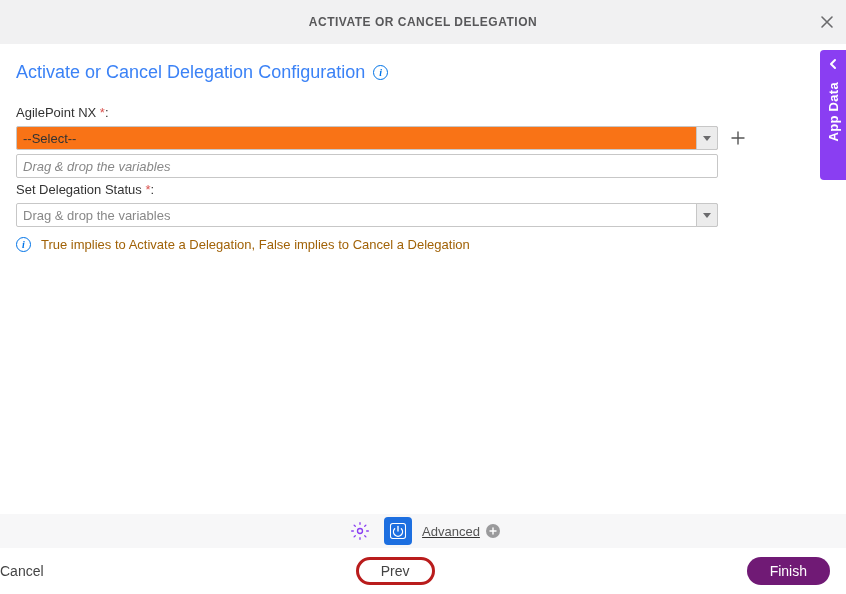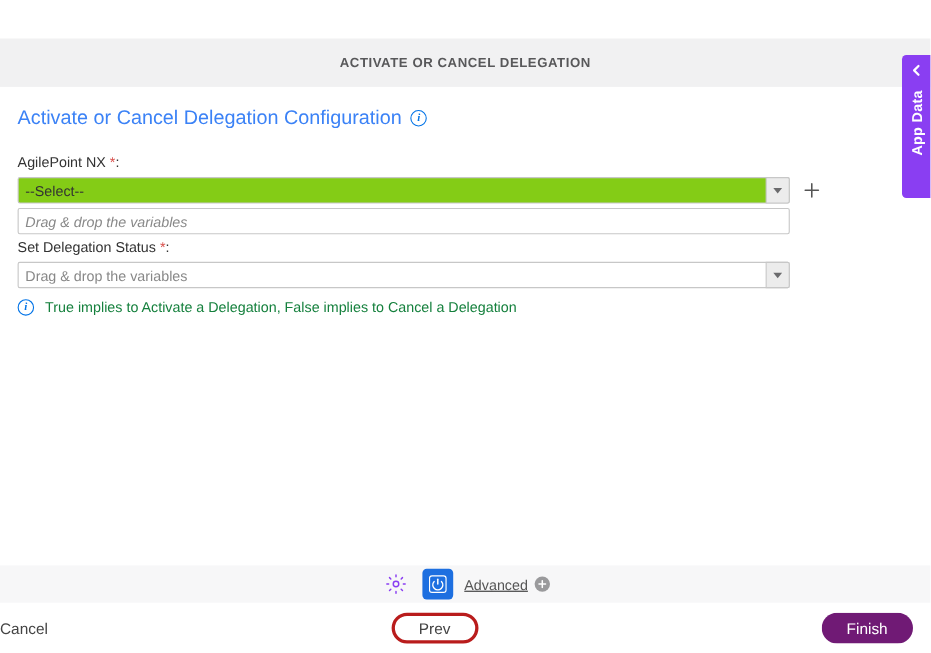--- a/index.html
+++ b/index.html
@@ -14,21 +14,20 @@
     overflow: hidden;
   }
 
   .header-bar {
     height: 44px;
     background: #f1f1f2;
     display: flex;
     align-items: center;
     justify-content: center;
     position: relative;
-    margin-top: 35px;
   }
   .header-title {
     font-size: 12px;
     font-weight: 600;
     color: #58585a;
     letter-spacing: 0.5px;
   }
   .close-btn {
     position: absolute;
     right: 10px;
@@ -92,21 +91,21 @@
     flex: 0 0 702px;
     height: 24px;
   }
   .select-input {
     width: 100%;
     height: 24px;
     border: 1px solid #c7c7c7;
     border-radius: 2px;
     padding: 0 28px 0 6px;
     font-size: 13px;
-    background: #84cc16;
+    background: #f97316;
     color: #333;
   }
   .select-caret {
     position: absolute;
     right: 0;
     top: 0;
     width: 22px;
     height: 24px;
     background: #ececec;
     border-left: 1px solid #c7c7c7;
@@ -161,21 +160,21 @@
   }
   .combo-input::placeholder { color: #888; }
 
   .hint-row {
     display: flex;
     align-items: center;
     gap: 10px;
     margin-top: 10px;
   }
   .hint-text {
-    color: #15803d;
+    color: #a16207;
     font-size: 13px;
   }
 
   .side-tab {
     position: absolute;
     right: 0;
     top: 50px;
     width: 26px;
     height: 130px;
     background: #8a3ef2;

